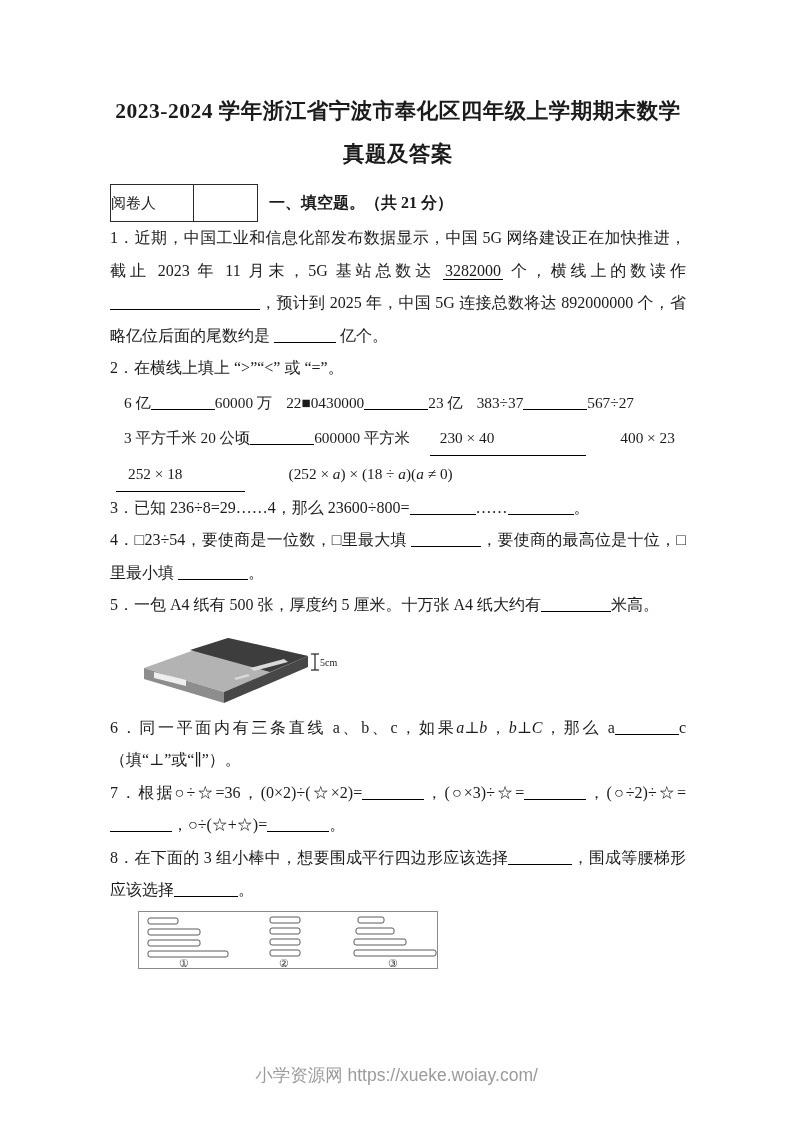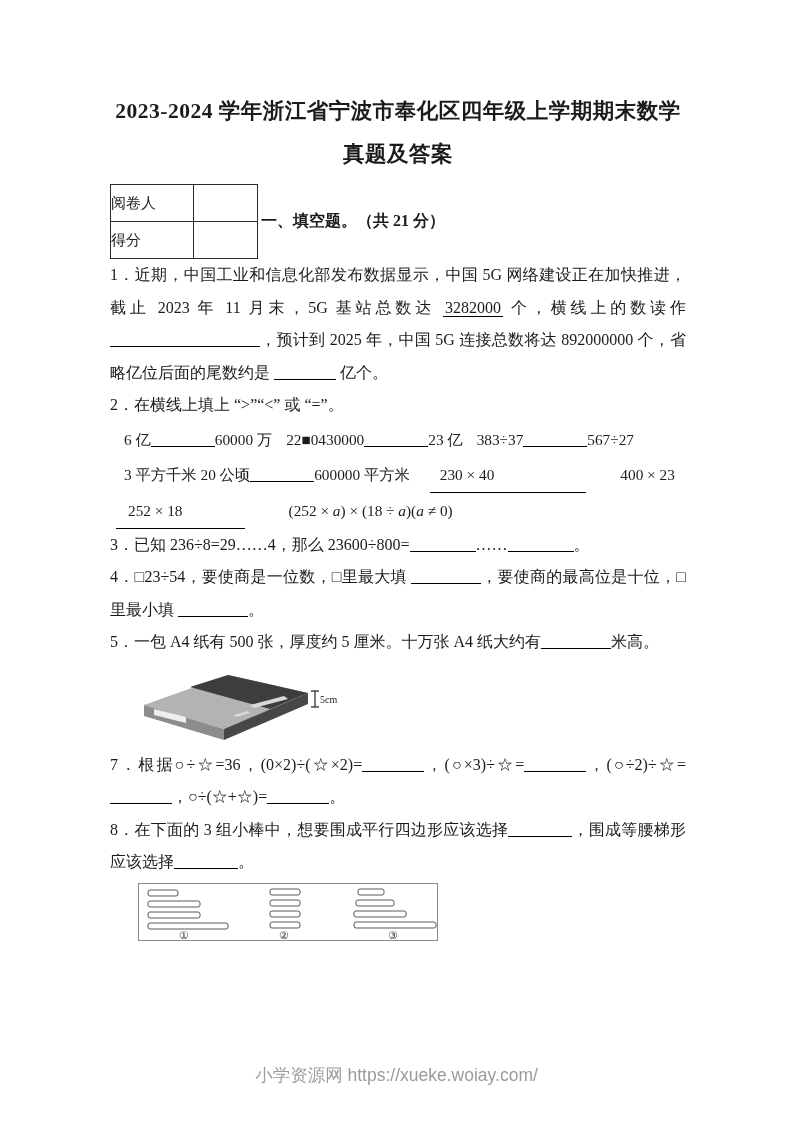--- a/index.html
+++ b/index.html
@@ -6,21 +6,21 @@
   .page{position:relative;width:793px;height:1122px;margin:0 auto;background:#fff;
         font-family:"Liberation Serif","DejaVu Serif",serif;color:#1b1b1b;overflow:hidden;}
   .content{position:absolute;left:110px;top:96px;width:576px;}
   .title{text-align:center;font-weight:bold;font-size:21.5px;line-height:30px;letter-spacing:.5px;}
   .title2{margin-top:13px;}
   .hdr{display:flex;align-items:center;margin-top:15px;}
   table.score{border-collapse:collapse;}
   table.score td{border:1.6px solid #2b2b2b;height:36px;text-align:left;font-size:15px;padding:0;}
   td.lbl{width:82px;}
   td.val{width:63px;}
-  .sec{font-weight:bold;font-size:16px;margin-left:3px;white-space:nowrap;}
+  .sec{font-weight:bold;font-size:16px;margin-left:11px;white-space:nowrap;}
   p.q{margin:0;font-size:16px;line-height:32.5px;text-align:justify;}
   .mt6{margin-top:6px;}
   .mt2{margin-top:2px;}
   .row{margin:0;font-size:15.3px;line-height:35px;white-space:nowrap;}
   .ind{margin-left:14px;}
   .ind2{margin-left:6px;}
   .bk{display:inline-block;border-bottom:1.2px solid #000;height:15px;vertical-align:-2px;}
   .w150{width:150px;} .w70{width:70px;} .w66{width:66px;} .w64{width:64px;} .w62{width:62px;}
   .ul{border-bottom:1.2px solid #000;padding:0 2px;}
   .uexpr{border-bottom:1.2px solid #000;display:inline-block;}
@@ -44,24 +44,20 @@
     <div class="title">2023-2024 学年浙江省宁波市奉化区四年级上学期期末数学</div>
     <div class="title title2">真题及答案</div>
 
     <div class="hdr">
       <table class="score">
         <tbody>
             <tr>
           <td class="lbl">阅卷人</td>
           <td class="val"></td>
         </tr>
-        <tr>
-          <td class="lbl">得分</td>
-          <td class="val"></td>
-        </tr>
       </tbody>
         </table>
       <div class="sec">一、填空题。（共 21 分）</div>
     </div>
 
     <p class="q mt6"><span>1．近期，中国工业和信息化部发布数据显示，中国 5G 网络建设正在加快推进，截止 2023 年 11 月末，5G 基站总数达 </span><span class="ul">3282000</span><span> 个，横线上的数读作 </span><span class="bk w150"></span><span>，预计到 2025 年，中国 5G 连接总数将达 892000000 个，省略亿位后面的尾数约是 </span><span class="bk w62"></span><span> 亿个。</span></p>
 
     <p class="q"><span>2．在横线上填上 “&gt;”“&lt;” 或 “=”。</span></p>
     <p class="row ind"><span>6 亿</span><span class="bk w64"></span><span>60000 万</span><span class="gap14"></span><span>22■0430000</span><span class="bk w64"></span><span>23 亿</span><span class="gap14"></span><span>383÷37</span><span class="bk w64"></span><span>567÷27</span></p>
     <p class="row ind"><span>3 平方千米 20 公顷</span><span class="bk w64"></span><span>600000 平方米</span><span class="gap20"></span><span class="uexpr ux1">230 × 40</span><span class="gap34"></span><span>400 × 23</span></p>
@@ -80,20 +76,21 @@
       <polygon points="86,66 170,30 170,41 86,77" fill="#474747"></polygon>
       <polygon points="16,46 48,54 48,60 16,52" fill="#eeeeee"></polygon>
       <polygon points="112,42 146,33 150,36 116,45" fill="#d9d9d9"></polygon>
       <polygon points="96,52 110,48 112,50 98,54" fill="#d9d9d9"></polygon>
       <line x1="177" y1="28" x2="177" y2="44" stroke="#222" stroke-width="1.2"></line>
       <line x1="173" y1="28" x2="181" y2="28" stroke="#222" stroke-width="1.2"></line>
       <line x1="173" y1="44" x2="181" y2="44" stroke="#222" stroke-width="1.2"></line>
       <text x="182" y="40" font-size="10" fill="#222">5cm</text>
     </svg>
 
+    <p class="q mt2"><span>6．同一平面内有三条直线 a、b、c，如果</span><span class="it">a⊥b</span><span>，</span><span class="it">b⊥C</span><span>，那么 a</span><span class="bk w64"></span><span>c（填“⊥”或“∥”）。</span></p>
 
     <p class="q"><span>7．根据○÷☆=36，(0×2)÷(☆×2)=</span><span class="bk w62"></span><span>，(○×3)÷☆=</span><span class="bk w62"></span><span>，(○÷2)÷☆=</span><span class="bk w62"></span><span>，○÷(☆+☆)=</span><span class="bk w62"></span><span>。</span></p>
 
     <p class="q"><span>8．在下面的 3 组小棒中，想要围成平行四边形应该选择</span><span class="bk w64"></span><span>，围成等腰梯形应该选择</span><span class="bk w64"></span><span>。</span></p>
 
     <svg class="fig" width="300" height="58" viewBox="0 0 300 58">
       <rect x="0.5" y="0.5" width="299" height="57" fill="#ffffff" stroke="#8a8a8a"></rect>
       <g>
         <rect x="10" y="7" width="30" height="6" rx="2" fill="#fff" stroke="#5a5a5a"></rect>
         <rect x="10" y="18" width="52" height="6" rx="2" fill="#fff" stroke="#5a5a5a"></rect>

